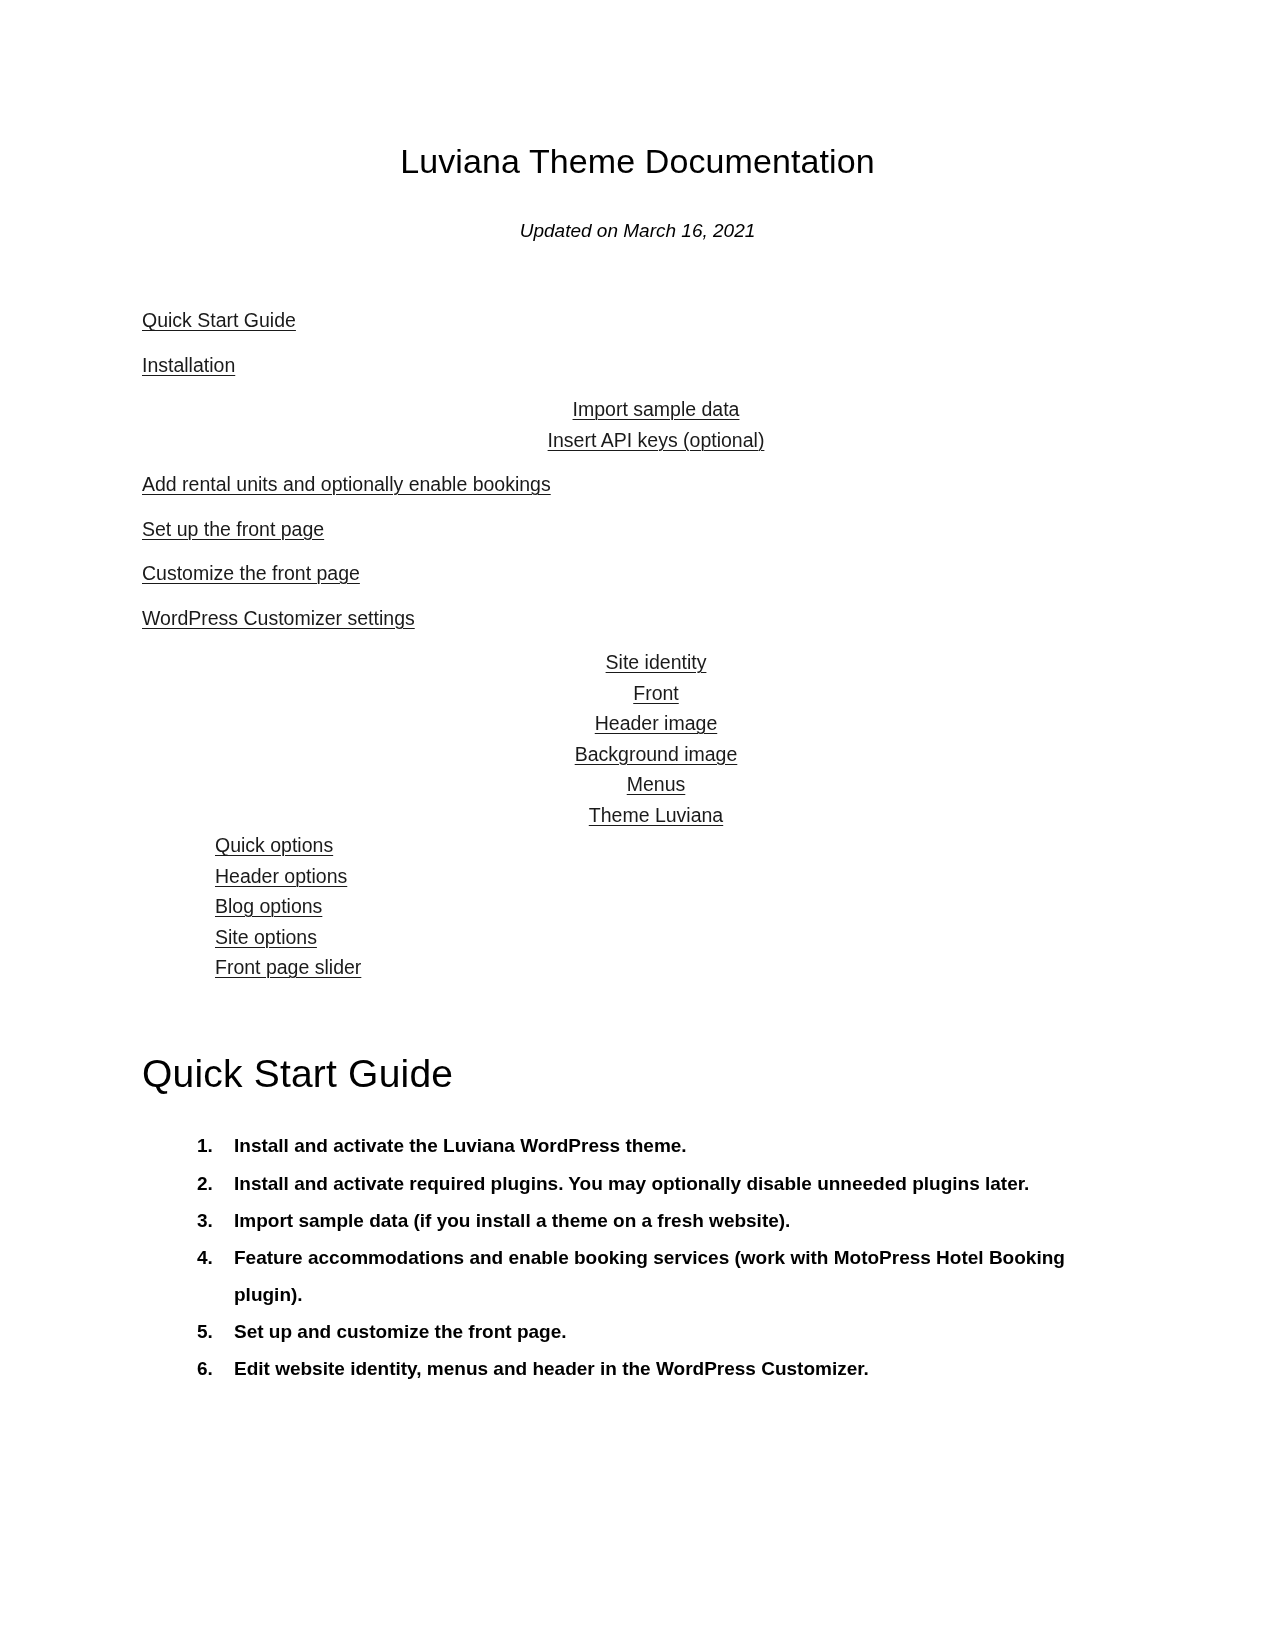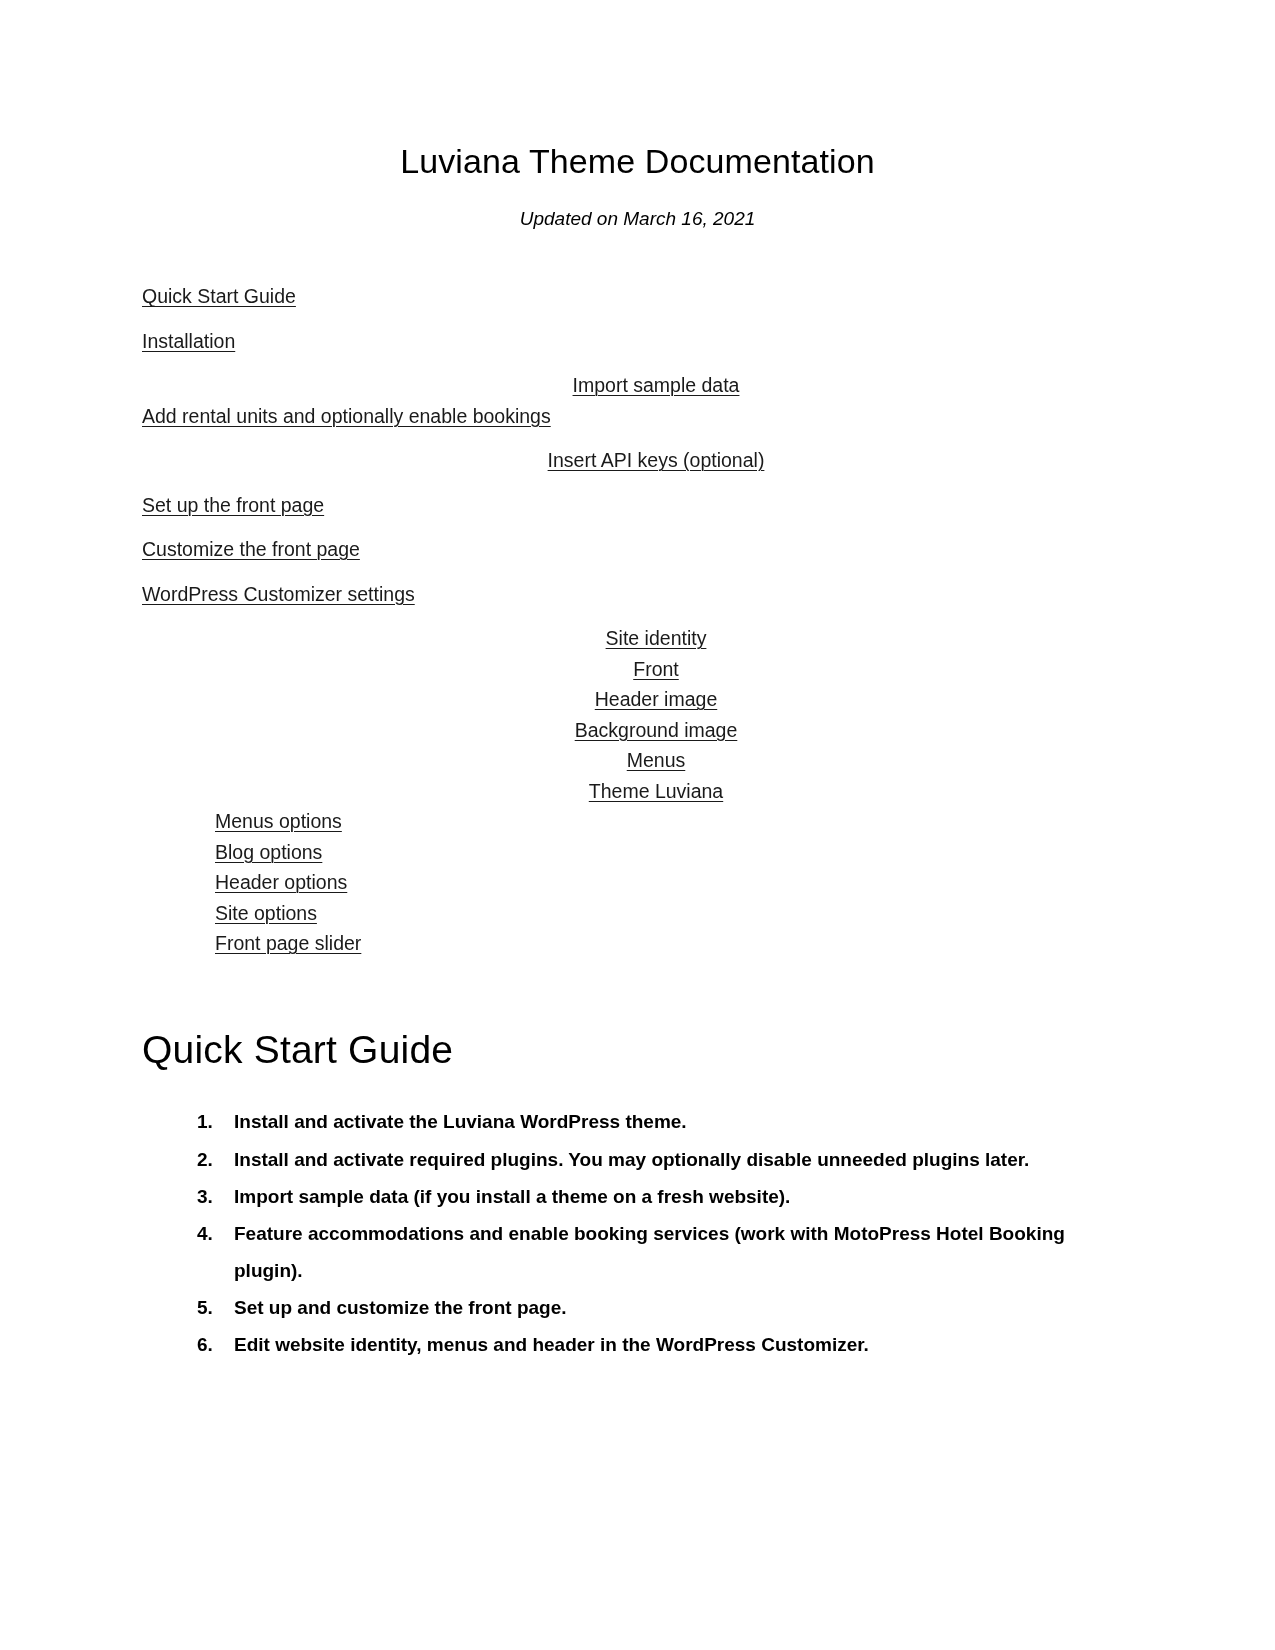--- a/index.html
+++ b/index.html
@@ -32,21 +32,21 @@
   .doc-title {
     margin: 0;
     padding-top: 140px;
     font-size: 34px;
     font-weight: normal;
     line-height: 1.25;
     text-align: center;
     letter-spacing: 0.1px;
   }
   .doc-subtitle {
-    margin: 0;
+    margin: 12px;
     padding-top: 24px;
     font-size: 19px;
     font-style: italic;
     font-weight: normal;
     text-align: center;
     line-height: 1.3;
   }
 
   
   .toc {
@@ -109,34 +109,34 @@
   <div class="content">
 
     <h1 class="doc-title">Luviana Theme Documentation</h1>
 
     <p class="doc-subtitle">Updated on March 16, 2021</p>
 
     <ul class="toc">
         <li class="toc-item lvl-1 gap-after"><span class="toc-link">Quick Start Guide</span></li>
         <li class="toc-item lvl-1 gap-after"><span class="toc-link">Installation</span></li>
         <li class="toc-item lvl-2 tight"><span class="toc-link">Import sample data</span></li>
+        <li class="toc-item lvl-2 gap-after"><span class="toc-link">Insert API keys (optional)</span></li>
         <li class="toc-item lvl-1 gap-after"><span class="toc-link">Add rental units and optionally enable bookings</span></li>
-        <li class="toc-item lvl-2 gap-after"><span class="toc-link">Insert API keys (optional)</span></li>
         <li class="toc-item lvl-1 gap-after"><span class="toc-link">Set up the front page</span></li>
         <li class="toc-item lvl-1 gap-after"><span class="toc-link">Customize the front page</span></li>
         <li class="toc-item lvl-1 gap-after"><span class="toc-link">WordPress Customizer settings</span></li>
         <li class="toc-item lvl-2 tight"><span class="toc-link">Site identity</span></li>
         <li class="toc-item lvl-2 tight"><span class="toc-link">Front</span></li>
         <li class="toc-item lvl-2 tight"><span class="toc-link">Header image</span></li>
         <li class="toc-item lvl-2 tight"><span class="toc-link">Background image</span></li>
         <li class="toc-item lvl-2 tight"><span class="toc-link">Menus</span></li>
         <li class="toc-item lvl-2 tight"><span class="toc-link">Theme Luviana</span></li>
-        <li class="toc-item lvl-3 tight"><span class="toc-link">Menus options</span></li>
+        <li class="toc-item lvl-3 tight"><span class="toc-link">Quick options</span></li>
+        <li class="toc-item lvl-3 tight"><span class="toc-link">Header options</span></li>
         <li class="toc-item lvl-3 tight"><span class="toc-link">Blog options</span></li>
-        <li class="toc-item lvl-3 tight"><span class="toc-link">Header options</span></li>
         <li class="toc-item lvl-3 tight"><span class="toc-link">Site options</span></li>
         <li class="toc-item lvl-3 tight"><span class="toc-link">Front page slider</span></li>
       </ul>
 
     <h2 class="section-heading">Quick Start Guide</h2>
 
     <ol class="steps">
         <li>Install and activate the Luviana WordPress theme.</li>
         <li>Install and activate required plugins. You may optionally disable unneeded plugins later.</li>
         <li>Import sample data (if you install a theme on a fresh website).</li>

